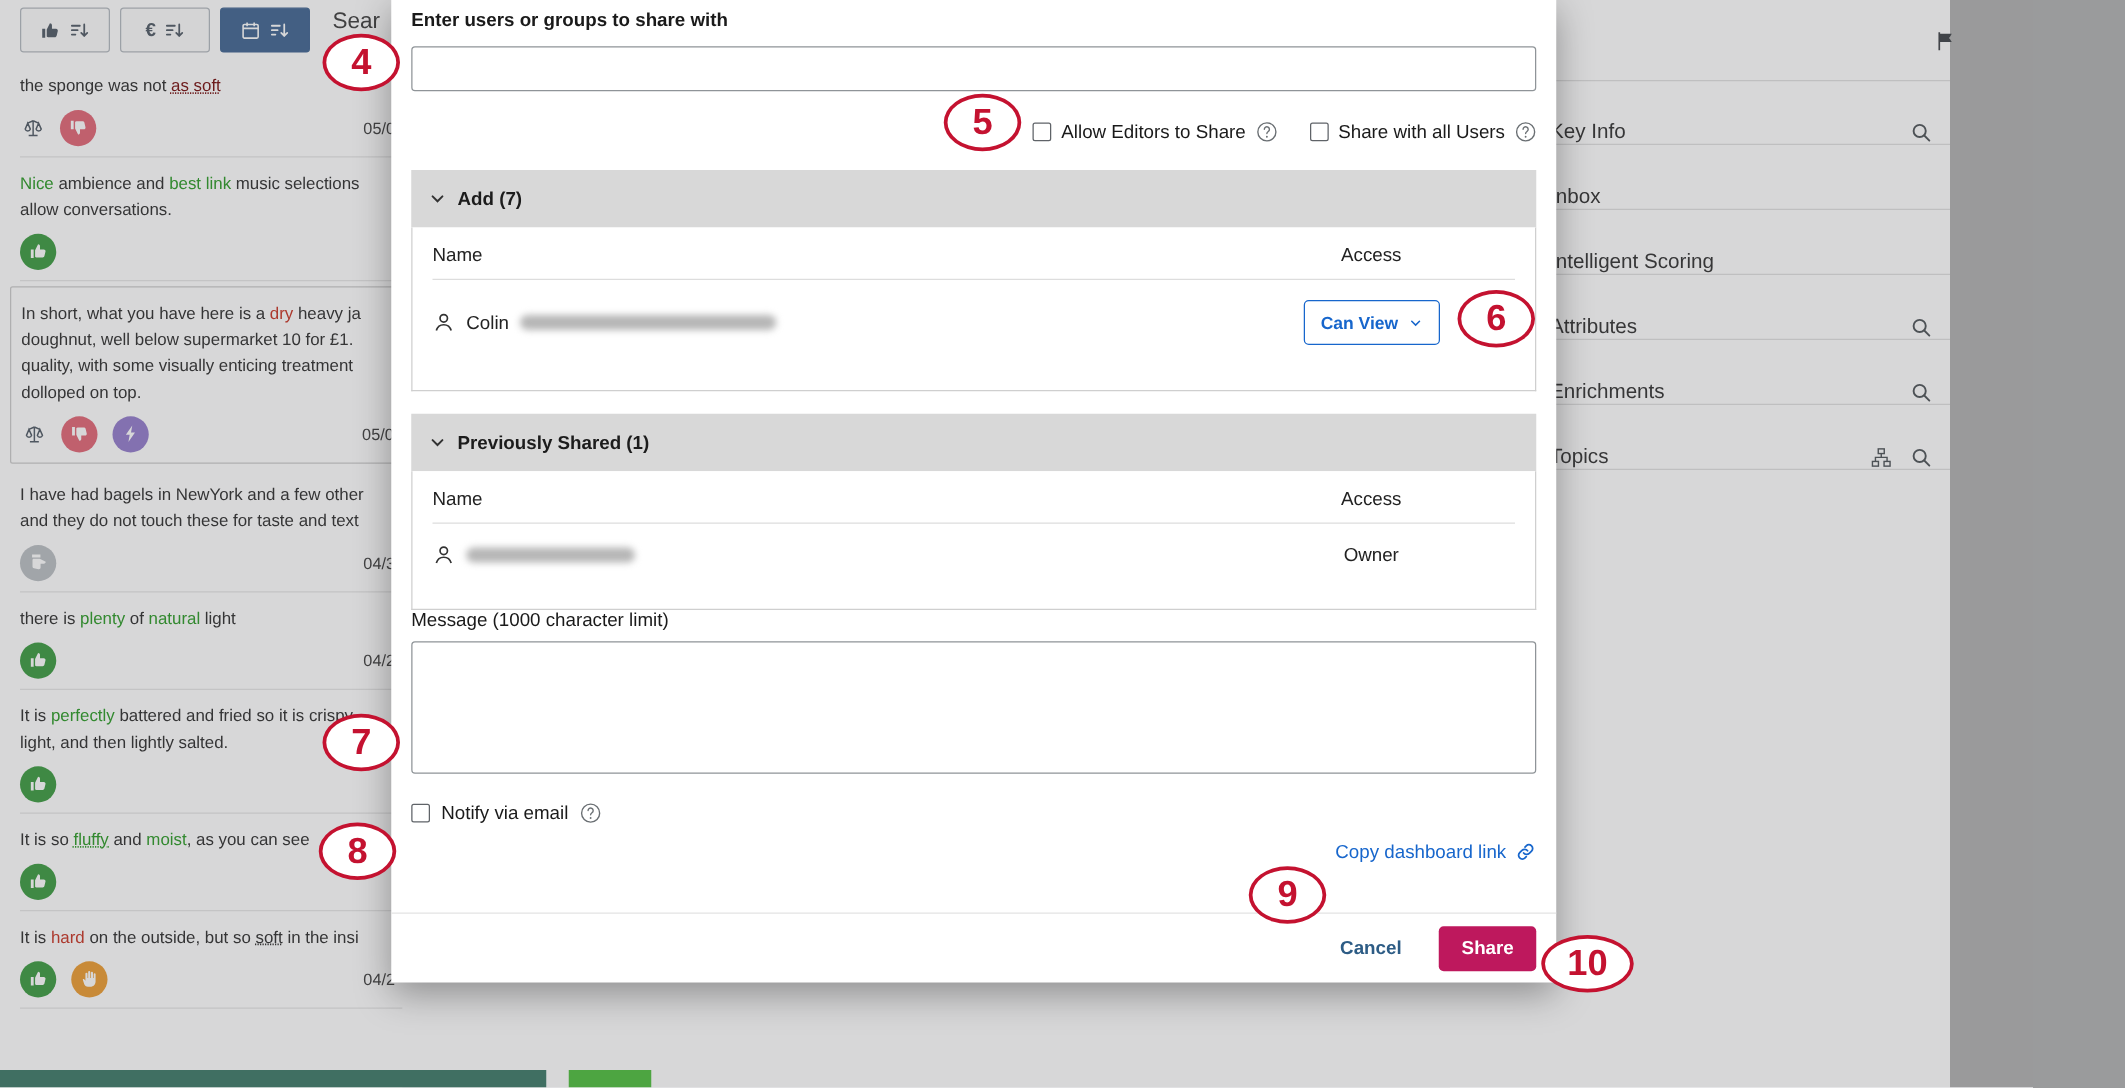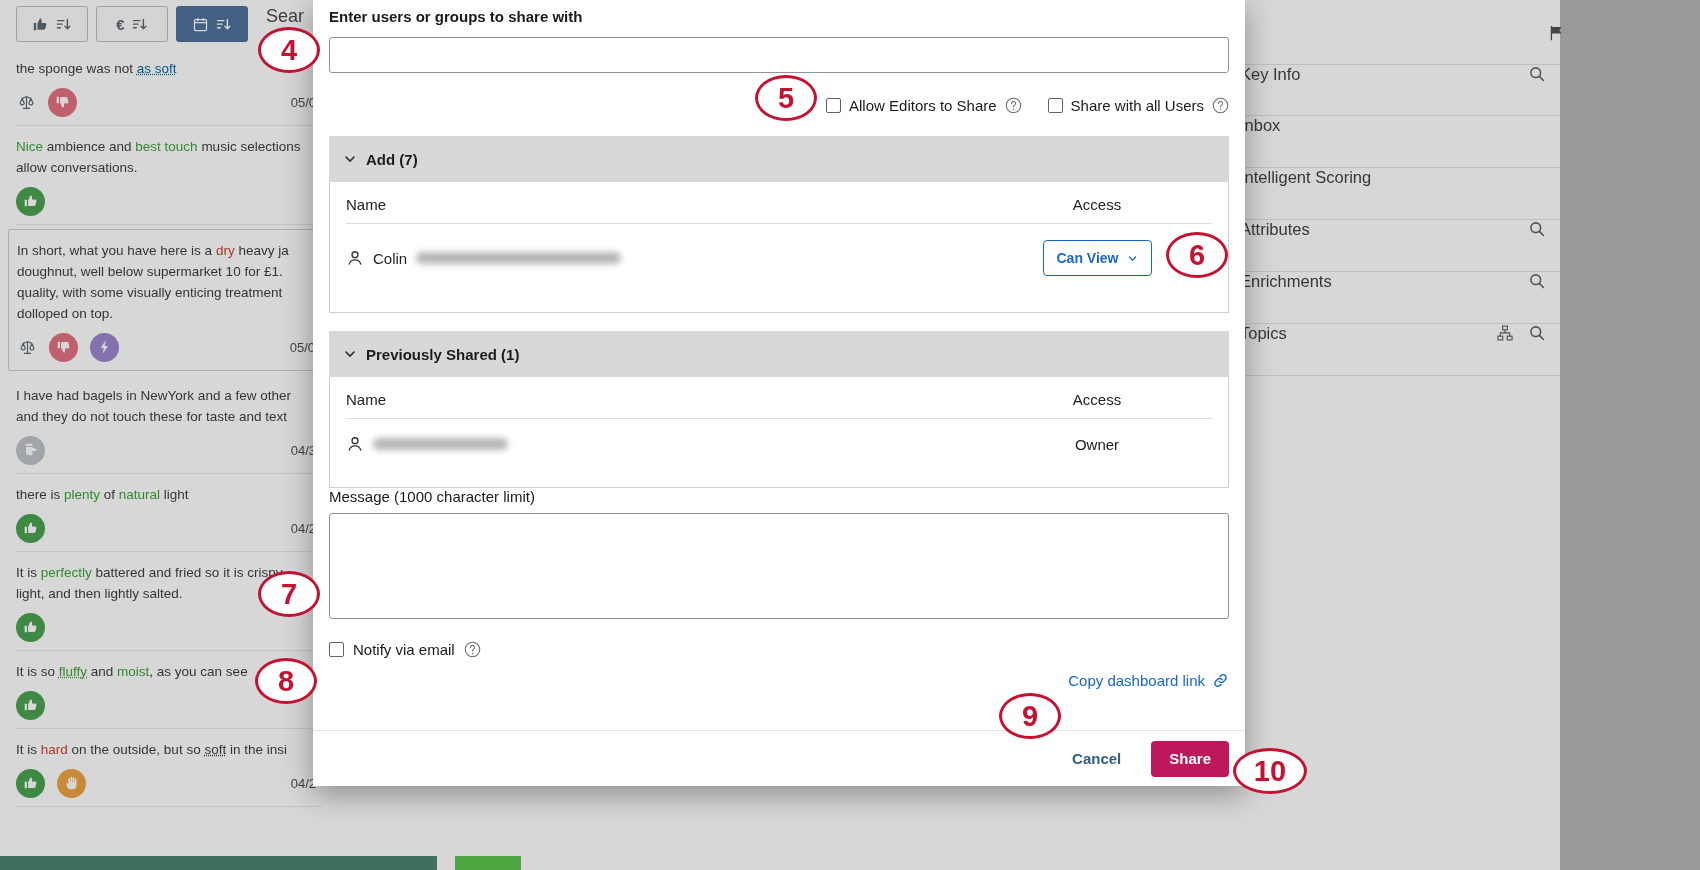--- a/index.html
+++ b/index.html
@@ -16,39 +16,39 @@
   .tb-btn svg{width:17px;height:17px}
   .tb-euro{font-size:15px;font-weight:bold;line-height:1}
   .search-partial{position:absolute;left:250px;top:6px;font-size:18px;color:#4a4a4a}
   .review{padding:10px 4px 8px 0;border-bottom:1px solid #e8e8e8}
   .review.boxed{border:1px solid #cfcfcf;border-radius:2px;margin:4px 0 4px -8px;padding-left:8px}
   .rv-line{font-size:13.5px;line-height:21px;color:#3d3d3d;white-space:nowrap}
   .seg-plain{color:#3d3d3d}
   .seg-pos{color:#3aa235}
   .seg-neg{color:#cc4233}
   .seg-pos-u{color:#3aa235;text-decoration:underline dotted}
-  .seg-neg-u{color:#0369a1;text-decoration:underline dotted}
+  .seg-neg-u{color:#7f1d1d;text-decoration:underline dotted}
   .seg-plain-u{color:#3d3d3d;text-decoration:underline dotted}
   .rv-icons{display:flex;align-items:center;gap:12px;margin-top:8px;height:30px}
   .chip{width:29px;height:29px;border-radius:50%;display:flex;align-items:center;justify-content:center;color:#fff;flex:0 0 auto}
   .chip svg{width:16px;height:16px}
   .chip-thumb-up{background:#49a24e}
   .chip-thumb-down{background:#e4707f}
   .chip-thumb-down svg{transform:rotate(180deg) scaleX(-1)}
   .chip-lightning{background:#9a85cf}
   .chip-neutral{background:#bfc3c7}
   .chip-neutral svg{transform:rotate(90deg)}
   .chip-hand{background:#eda33f}
   .chip-scale{background:none;color:#5c6670;width:20px}
   .chip-scale svg{width:19px;height:19px}
   .rv-date{margin-left:auto;font-size:13px;color:#4c4c4c;padding-right:2px;white-space:nowrap}
 
   .side-panel{position:absolute;left:1160px;top:0;width:400px;height:870px;background:#fff}
   .sb-list{margin-top:64px}
-  .sb-row{height:52px;display:flex;align-items:flex-start;padding:0 14px 0 80px;border-bottom:1px solid #e3e3e3;color:#3f3f3f;font-size:16.5px;cursor:pointer}
+  .sb-row{height:52px;display:flex;align-items:flex-end;padding:0 14px 0 80px;border-bottom:1px solid #e3e3e3;color:#3f3f3f;font-size:16.5px;cursor:pointer}
   .sb-row:first-child{border-top:1px solid #e3e3e3}
   .sb-icons{margin-left:auto;display:flex;gap:14px;align-items:center;color:#5a5f63}
   .sb-icons svg{width:18px;height:18px;display:block}
   .right-strip{position:absolute;left:1560px;top:0;width:140px;height:870px;background:#b6b6b6}
   .flag{position:absolute;left:1547px;top:24px;width:18px;height:18px;color:#4b4f53}
   .flag svg{width:18px;height:18px}
   .bottom-bar-1{position:absolute;left:0;top:856px;width:437px;height:14px;background:#4a8371}
   .bottom-bar-2{position:absolute;left:455px;top:856px;width:66px;height:14px;background:#5ac34a}
 
   .dim{position:absolute;inset:0;background:rgba(15,20,25,0.17);z-index:2}
@@ -150,21 +150,21 @@
               </span>
               <span class="chip chip-thumb-down">
                 <svg viewBox="0 0 24 24" fill="currentColor">
                   <path d="M2.5 10h3.4v10H2.5zM7.6 19.2V10.8l3.6-7.2c1.3 0 2.3 1 2.3 2.2v4h4.6c1.3 0 2.3 1.2 2 2.5l-1.3 5.5c-.2 1-1.1 1.7-2.1 1.7H9.3c-.7 0-1.4-.3-1.7-.8z"></path>
                 </svg>
               </span>
               <span class="rv-date">05/0</span>
             </div>
           </div>
           <div class="review">
-            <div class="rv-line"><span class="seg-pos">Nice</span><span class="seg-plain"> ambience and </span><span class="seg-pos">best touch</span><span class="seg-plain"> music selections</span></div>
+            <div class="rv-line"><span class="seg-pos">Nice</span><span class="seg-plain"> ambience and </span><span class="seg-pos">best link</span><span class="seg-plain"> music selections</span></div>
             <div class="rv-line"><span class="seg-plain">allow conversations.</span></div>
             <div class="rv-icons">
               <span class="chip chip-thumb-up">
                 <svg viewBox="0 0 24 24" fill="currentColor">
                   <path d="M2.5 10h3.4v10H2.5zM7.6 19.2V10.8l3.6-7.2c1.3 0 2.3 1 2.3 2.2v4h4.6c1.3 0 2.3 1.2 2 2.5l-1.3 5.5c-.2 1-1.1 1.7-2.1 1.7H9.3c-.7 0-1.4-.3-1.7-.8z"></path>
                 </svg>
               </span>
             </div>
           </div>
           <div class="review boxed">

